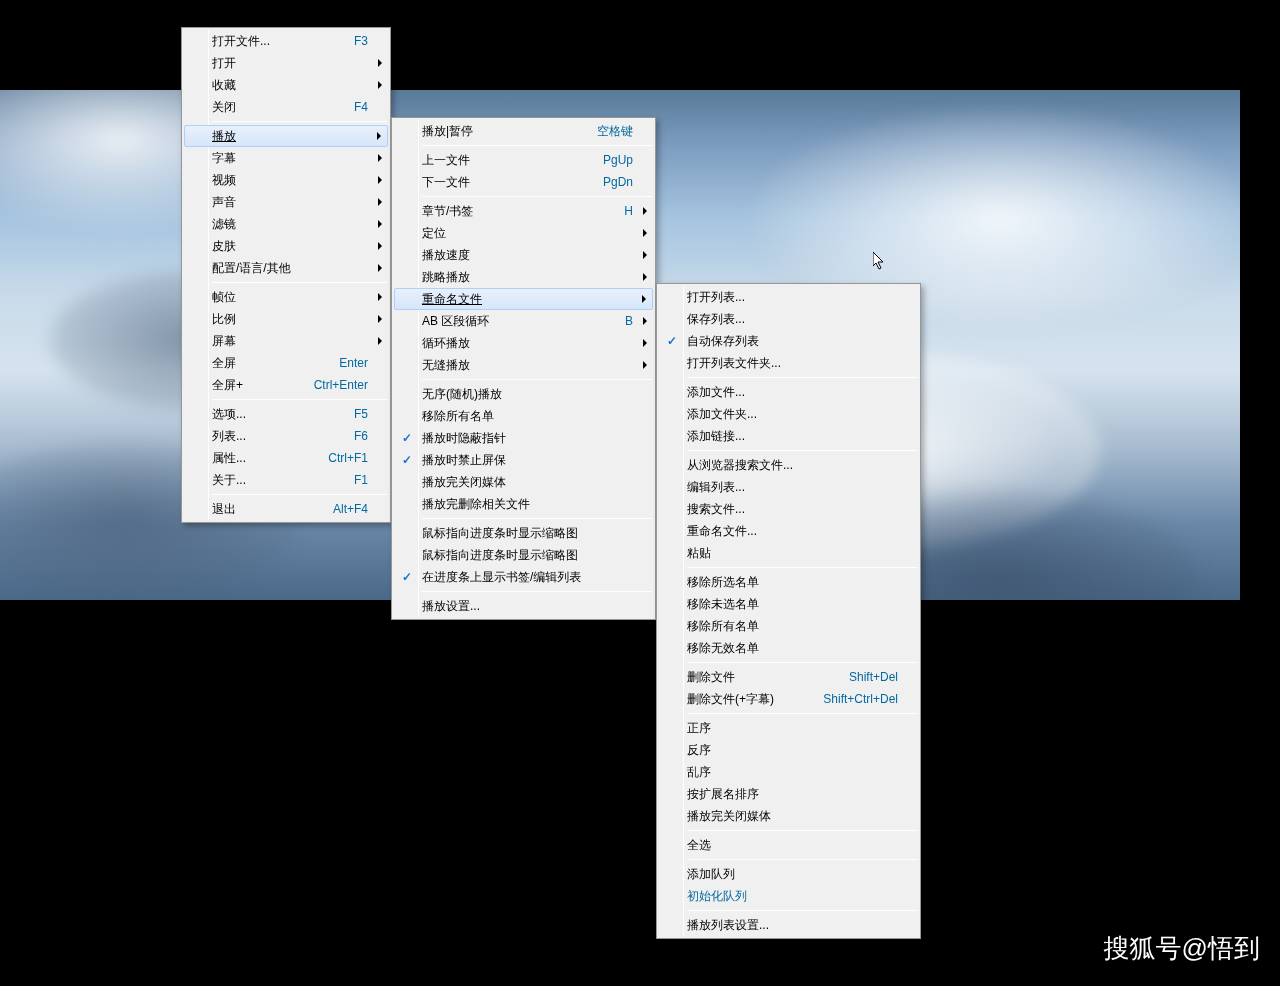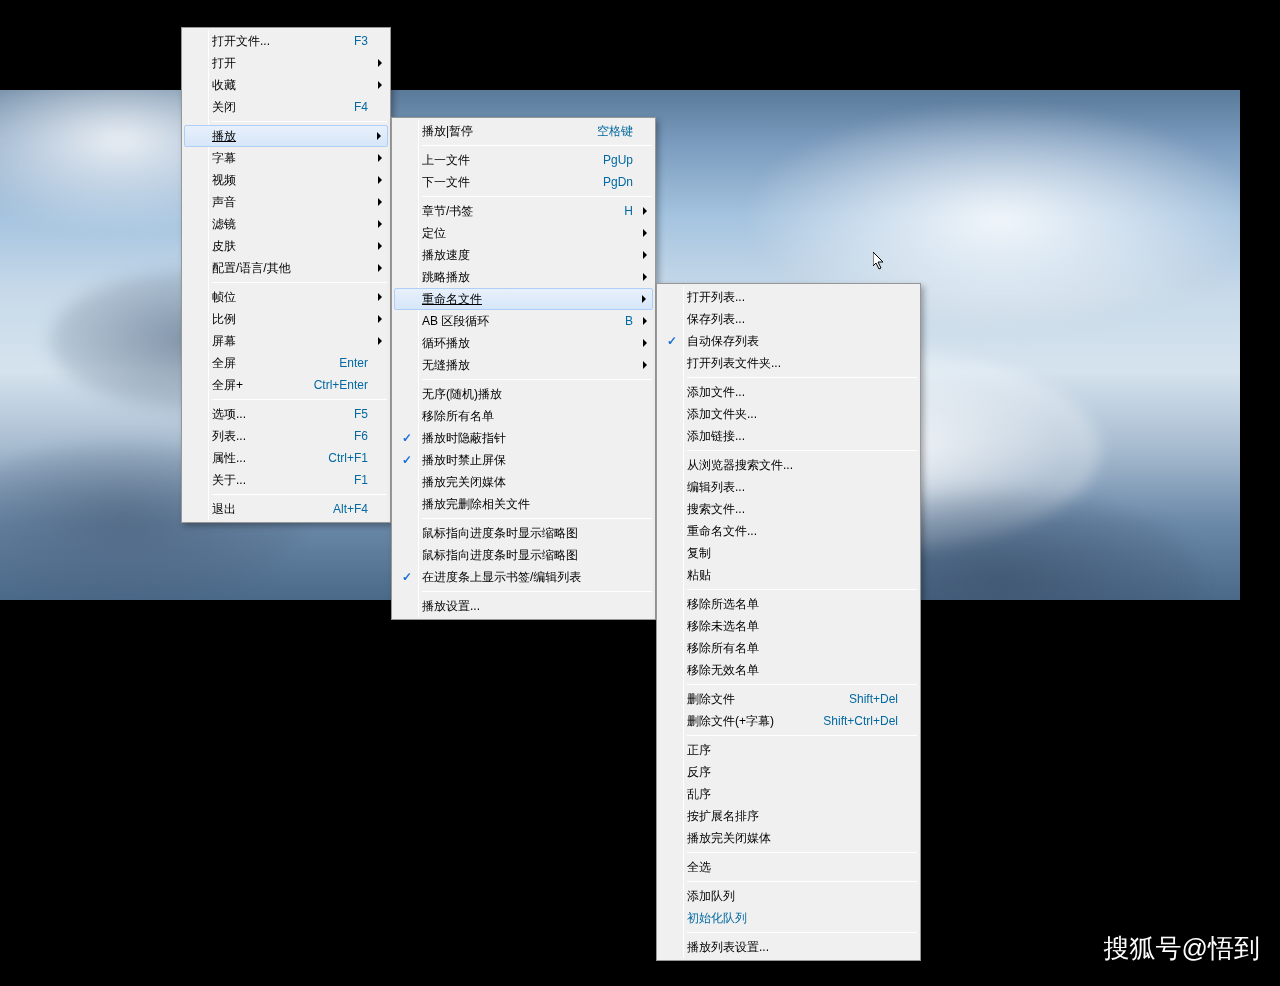--- a/index.html
+++ b/index.html
@@ -340,23 +340,20 @@
     <div class="menu-item">
       <span class="menu-label">编辑列表...</span>
     </div>
     <div class="menu-item">
       <span class="menu-label">搜索文件...</span>
     </div>
     <div class="menu-item">
       <span class="menu-label">重命名文件...</span>
     </div>
     <div class="menu-item">
-      <span class="menu-label">复制</span>
-    </div>
-    <div class="menu-item">
       <span class="menu-label">粘贴</span>
     </div>
     <div class="menu-sep"></div>
     <div class="menu-item">
       <span class="menu-label">移除所选名单</span>
     </div>
     <div class="menu-item">
       <span class="menu-label">移除未选名单</span>
     </div>
     <div class="menu-item">

